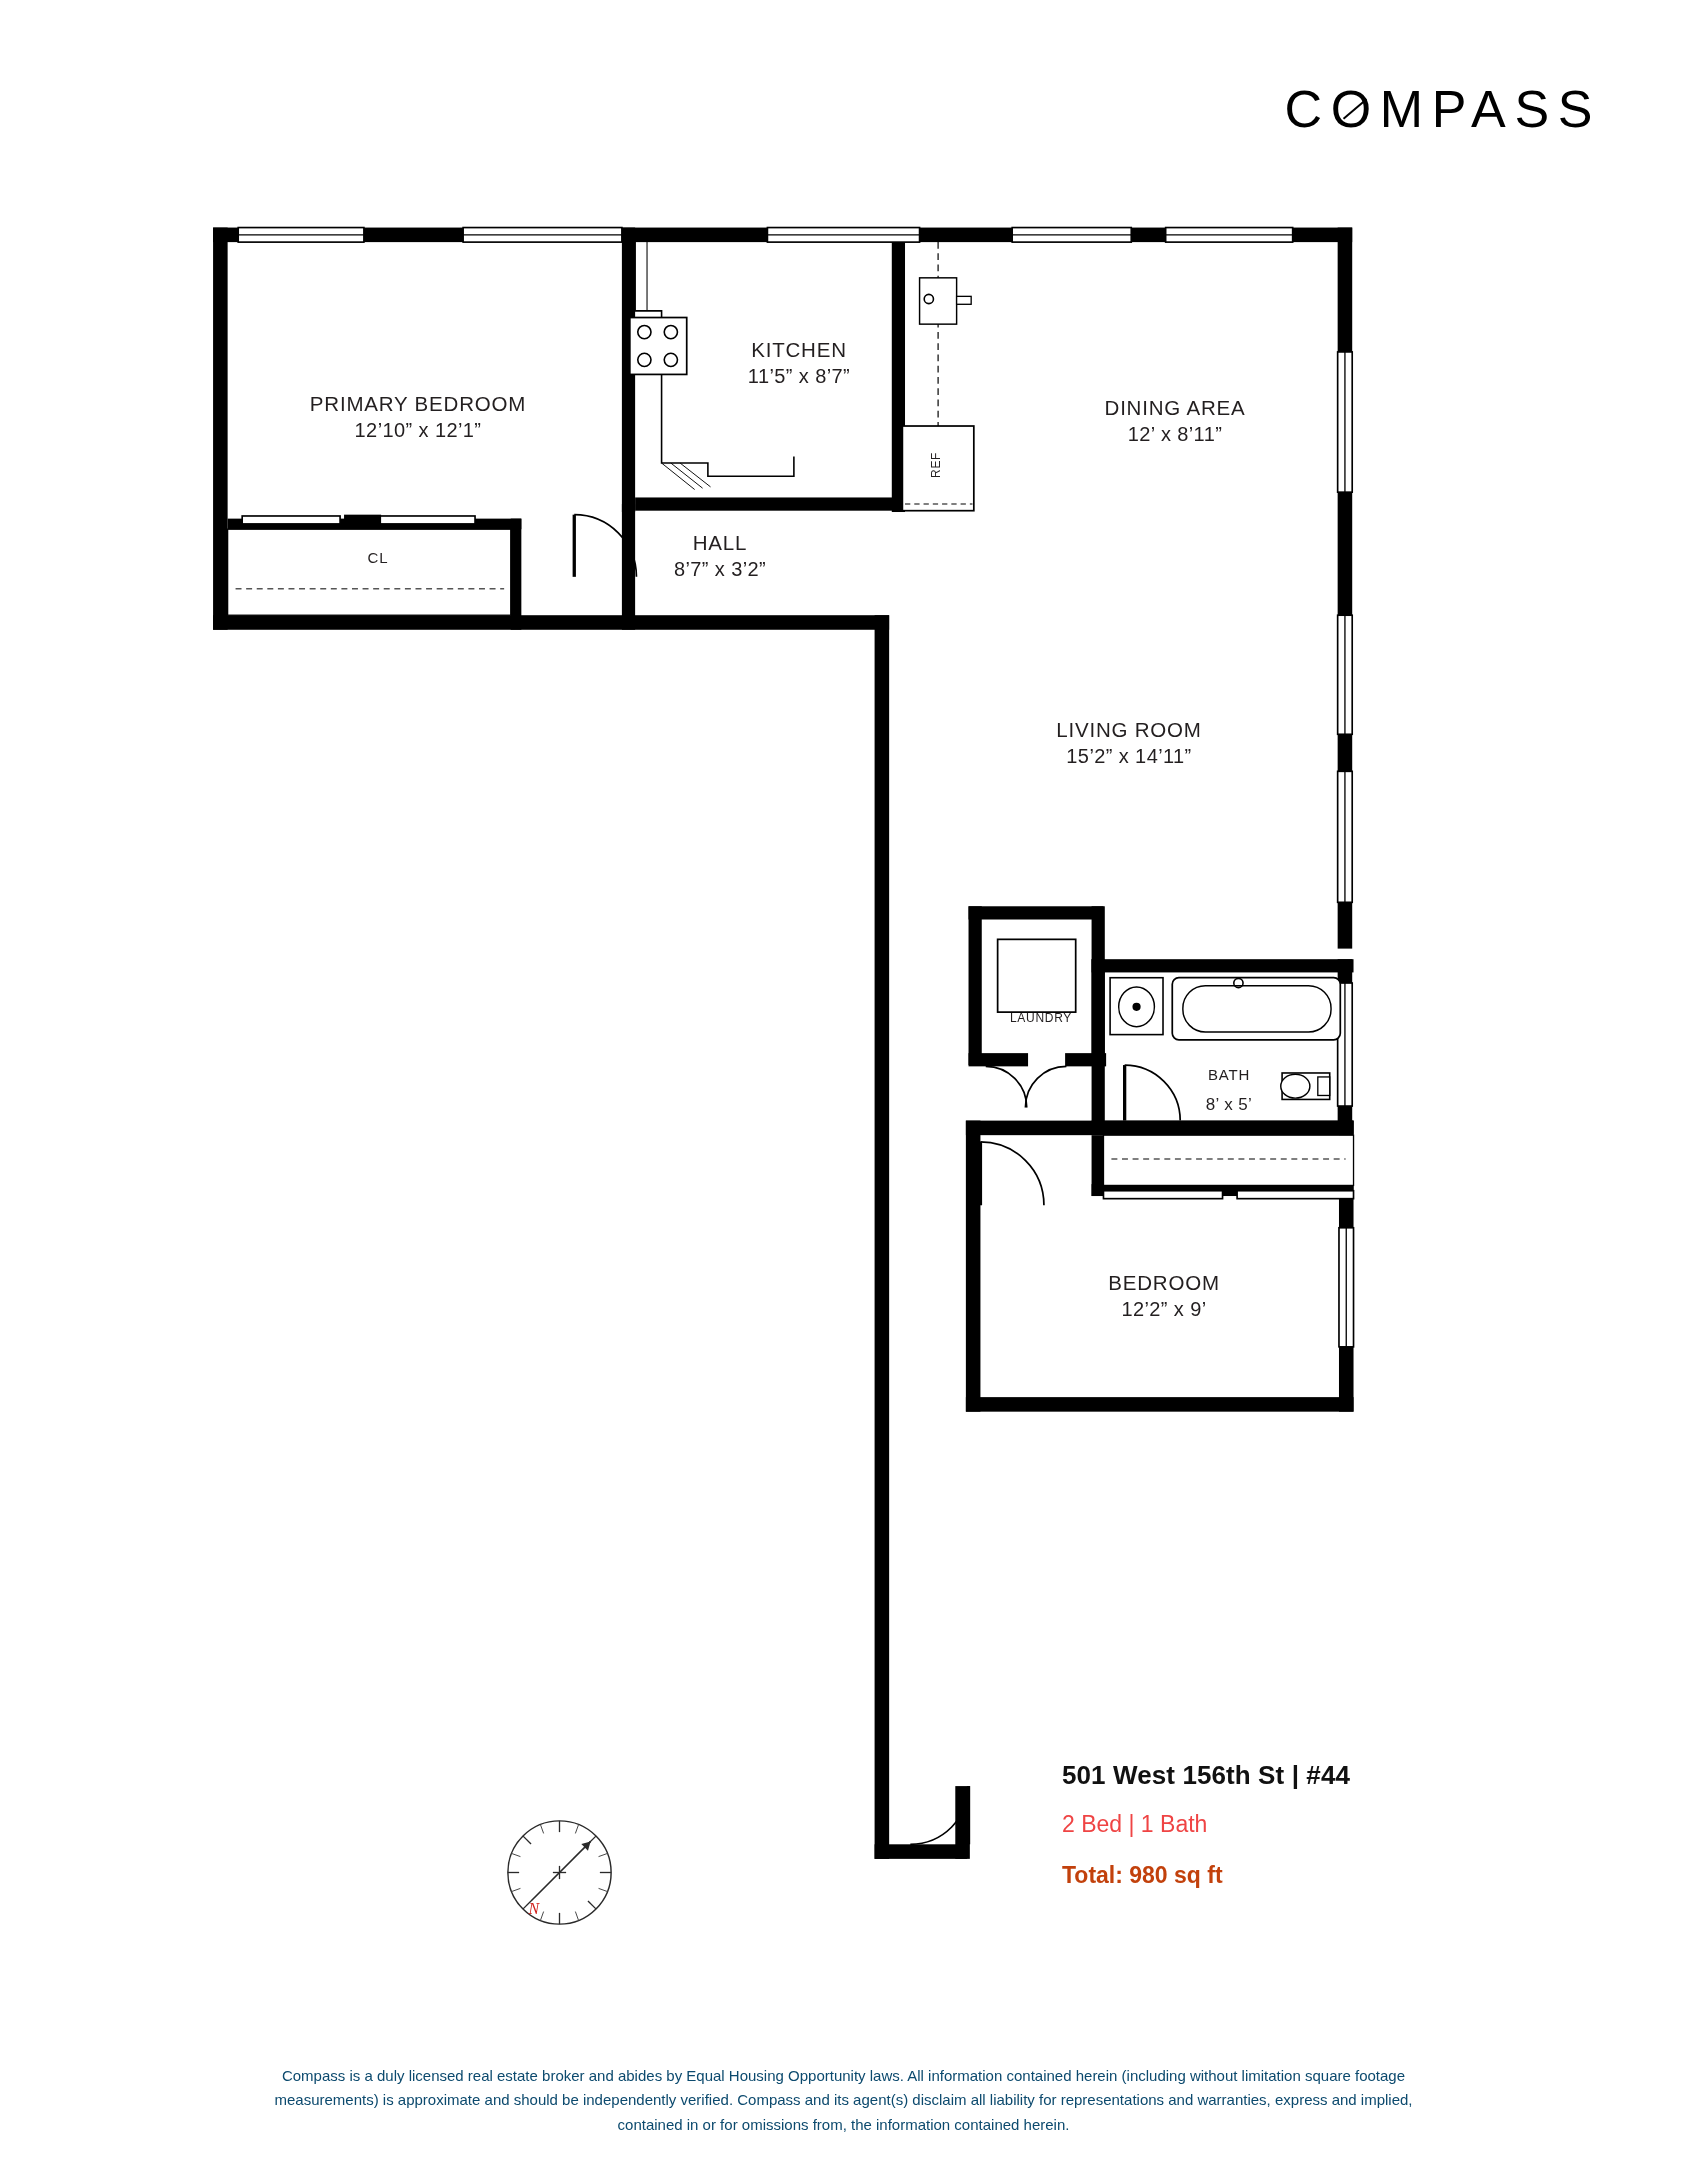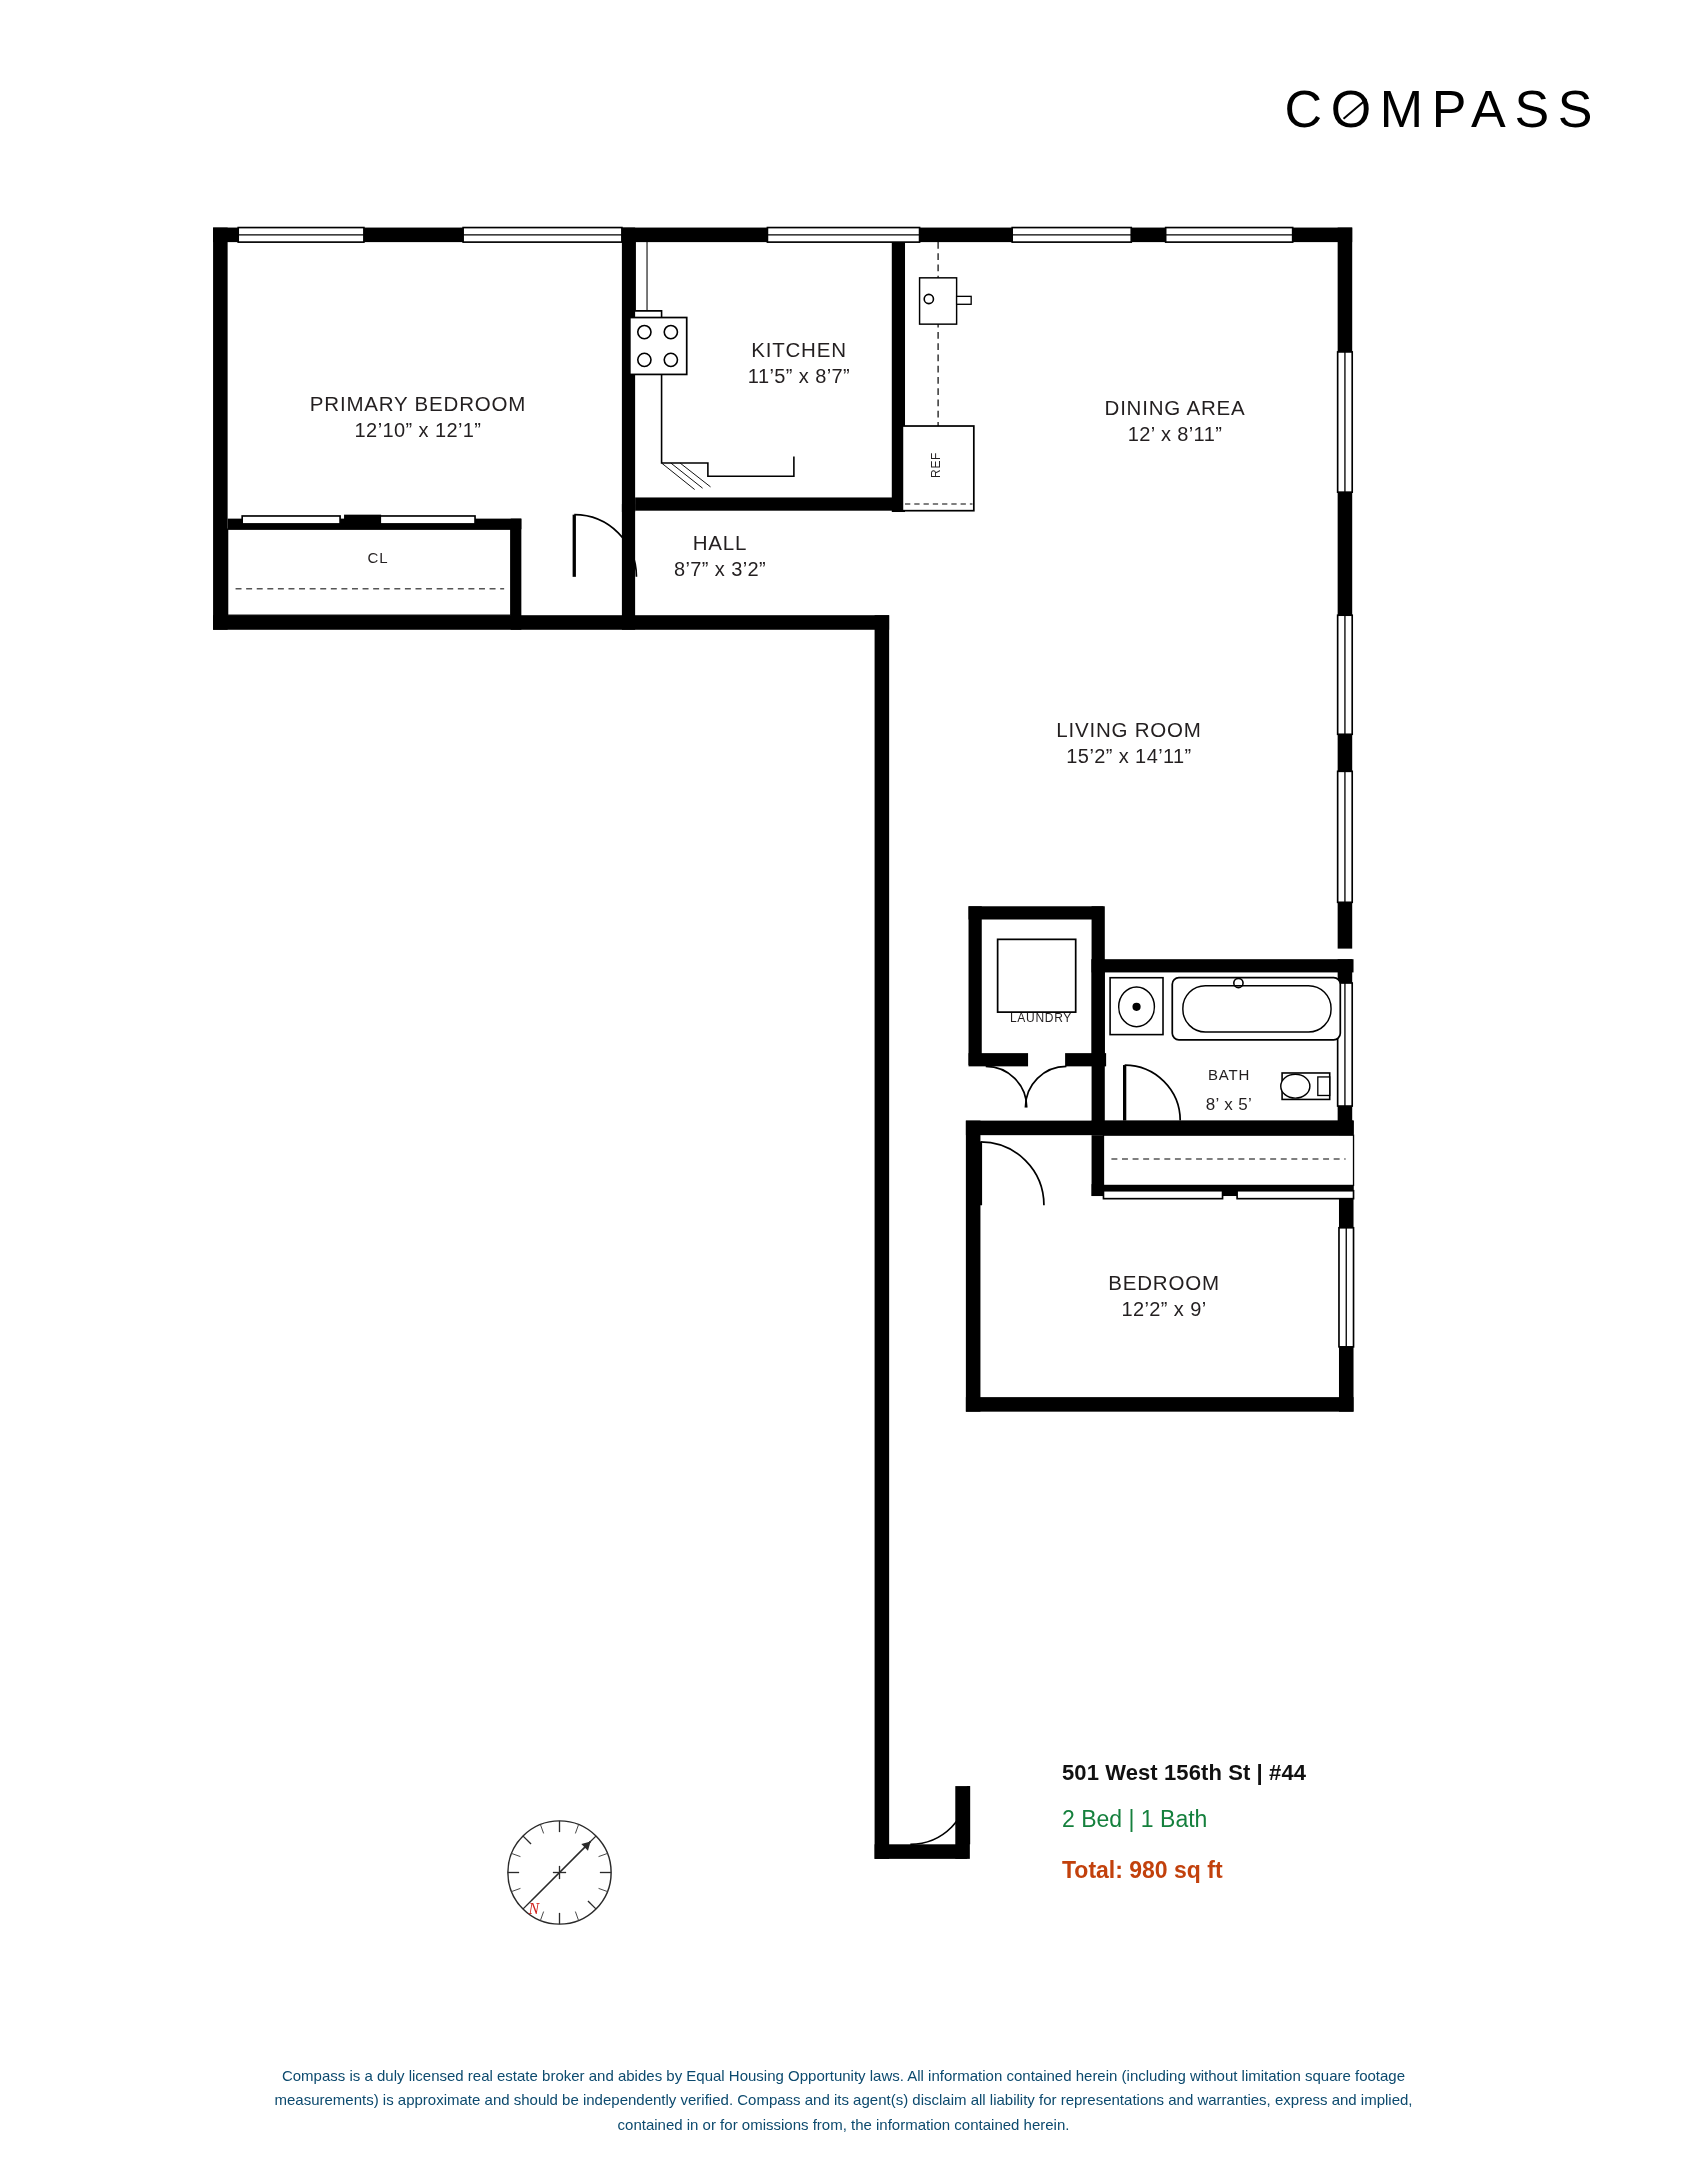--- a/index.html
+++ b/index.html
@@ -79,30 +79,30 @@
     transform-origin: center center;
   }
 
   
   .titleblock {
     position: absolute;
     left: 1062px;
     top: 1760px;
   }
   .titleblock .addr {
-    font-size: 22px;
+    font-size: 26px;
     font-weight: bold;
     color: #111;
     letter-spacing: 0.1px;
     white-space: nowrap;
   }
   .titleblock .beds {
     margin-top: 20px;
     font-size: 23px;
-    color: #15803d;
+    color: #ef4444;
     font-weight: 400;
   }
   .titleblock .total {
     margin-top: 24px;
     font-size: 23px;
     color: #c2410c;
     font-weight: 700;
   }
 
   

